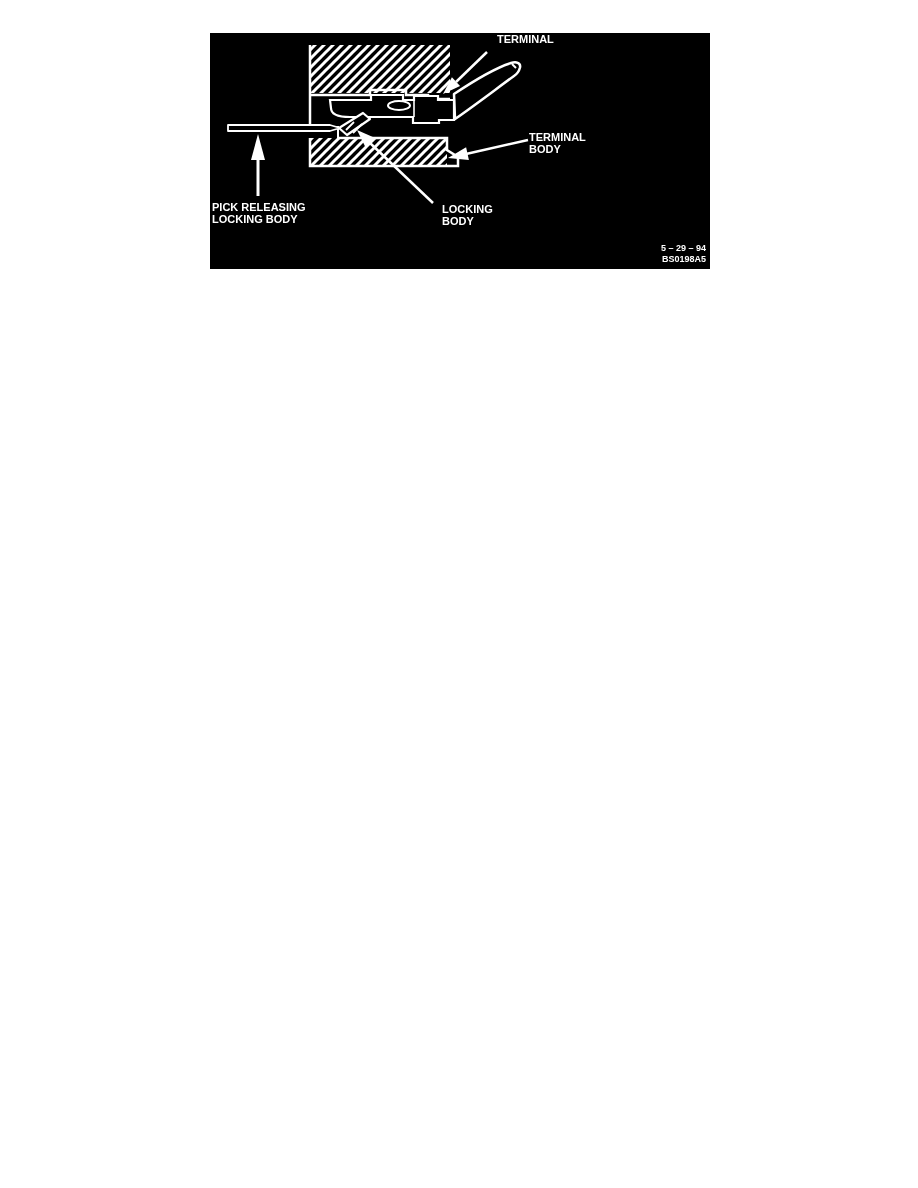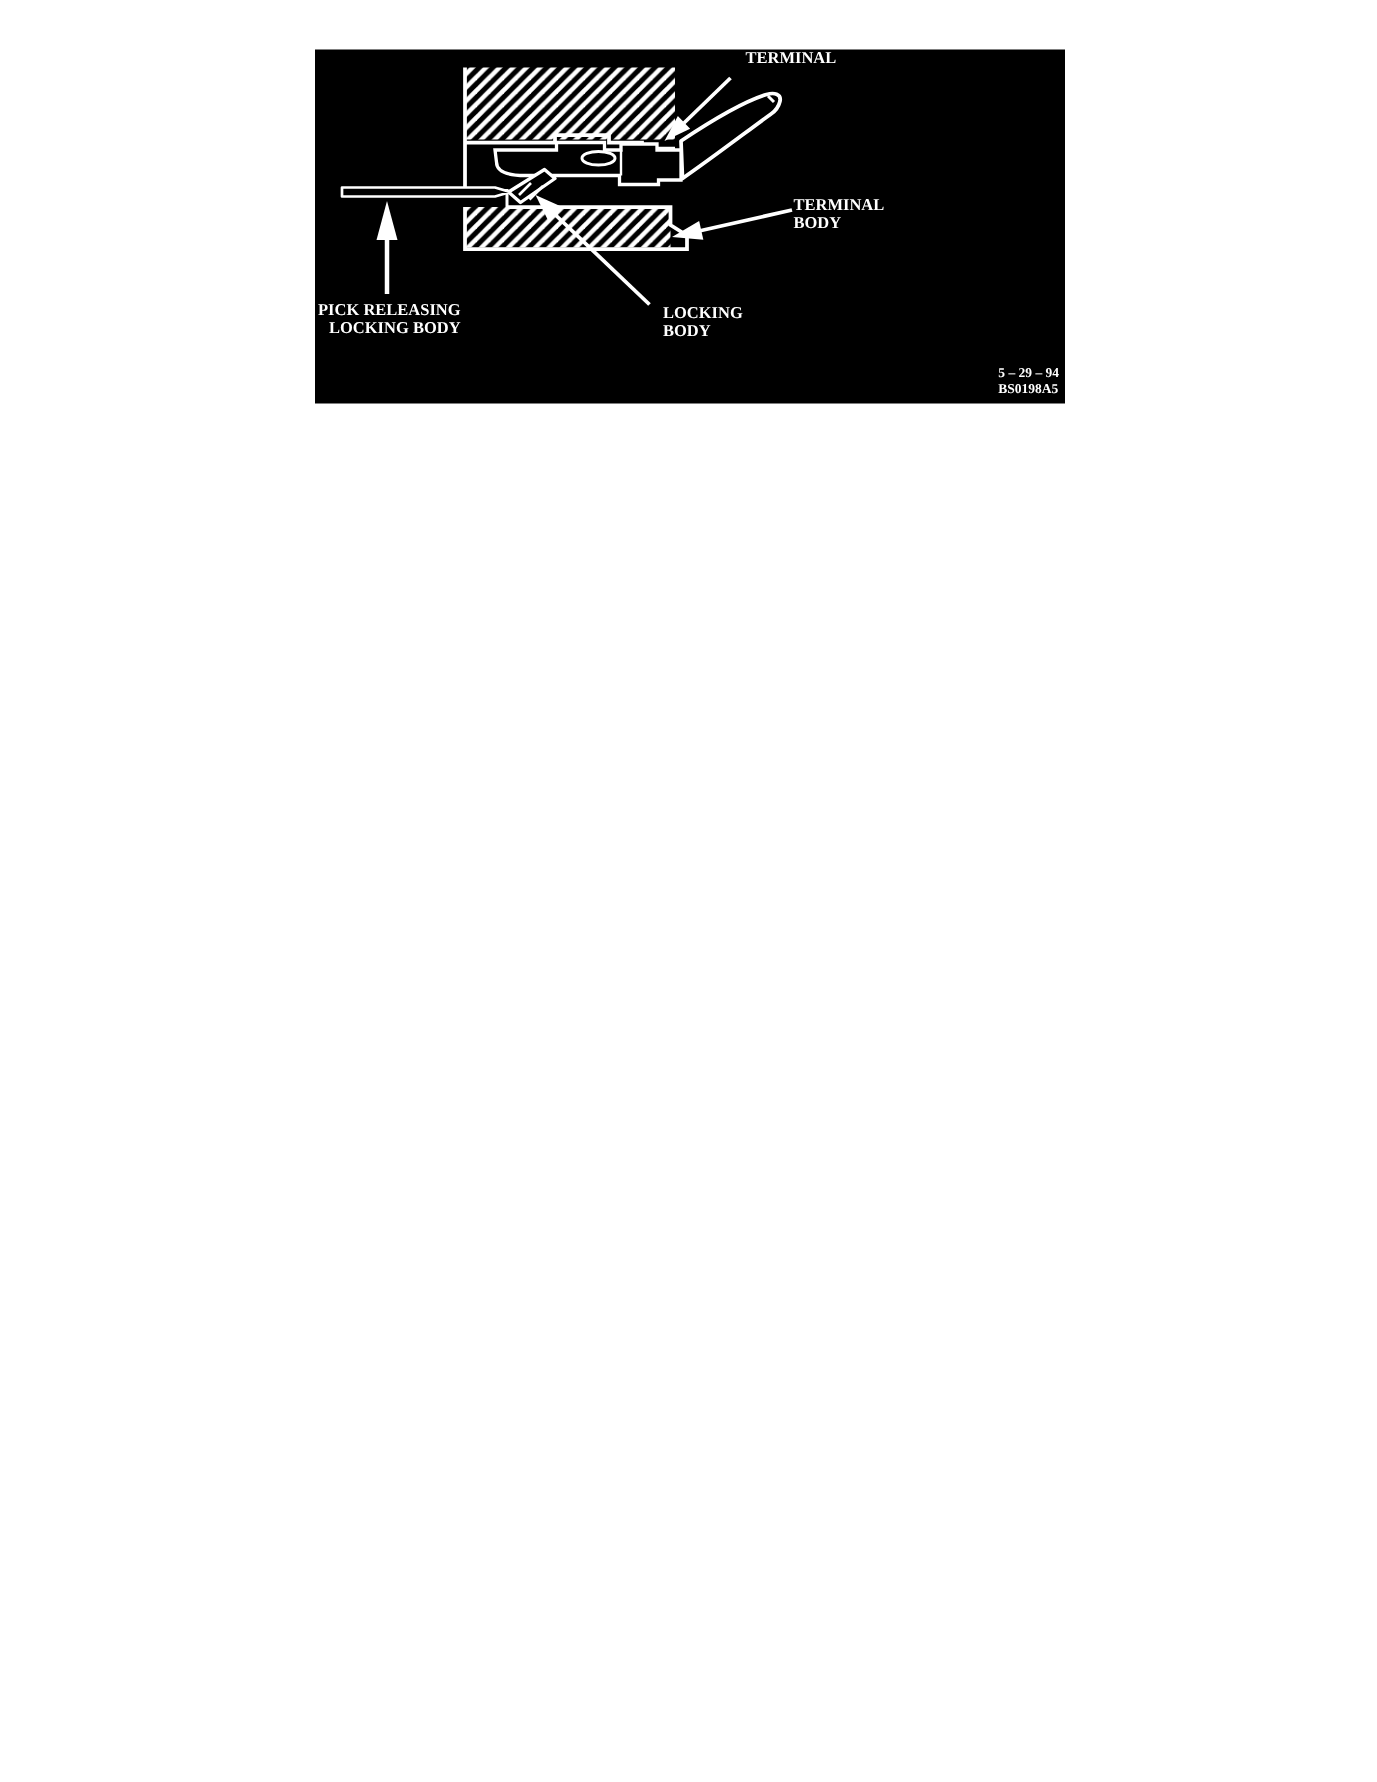--- a/index.html
+++ b/index.html
@@ -2,21 +2,21 @@
 <html><head>
 <meta charset="utf-8">
 <style>
   html, body { margin: 0; padding: 0; background: #ffffff; }
   .page {
     position: relative;
     width: 918px;
     height: 1144px;
     background: #ffffff;
     overflow: hidden;
-    font-family: Liberation Serif, serif;
+    font-family: Liberation Sans, sans-serif;
   }
   .figure-panel {
     position: absolute;
     left: 210px;
     top: 33px;
     width: 500px;
     height: 236px;
     background: #000000;
   }
   .figure-panel svg { position: absolute; left: 0; top: 0; }
@@ -29,21 +29,21 @@
     letter-spacing: 0px;
     white-space: nowrap;
   }
   .fig-stamp {
     position: absolute;
     right: 4px;
     color: #ffffff;
     font-weight: bold;
     font-size: 9px;
     line-height: 11px;
-    text-align: left;
+    text-align: right;
     white-space: nowrap;
   }
 </style>
 </head>
 <body>
 
 <div class="page">
 
   <div class="figure-panel">
 
@@ -106,21 +106,21 @@
       </g>
     </svg>
 
     <div class="fig-label" style="left:287px; top:0px;">TERMINAL</div>
 
     <div class="fig-label" style="left:319px; top:98px;">
       <div>TERMINAL</div>
       <div>BODY</div>
     </div>
 
-    <div class="fig-label" style="left:2px; top:168px;text-align:right;">
+    <div class="fig-label" style="left:2px; top:168px;">
       <div>PICK RELEASING</div>
       <div>LOCKING BODY</div>
     </div>
 
     <div class="fig-label" style="left:222px; top:170px;margin-left:10px;">
       <div>LOCKING</div>
       <div>BODY</div>
     </div>
 
     <div class="fig-stamp" style="top:210px;">

